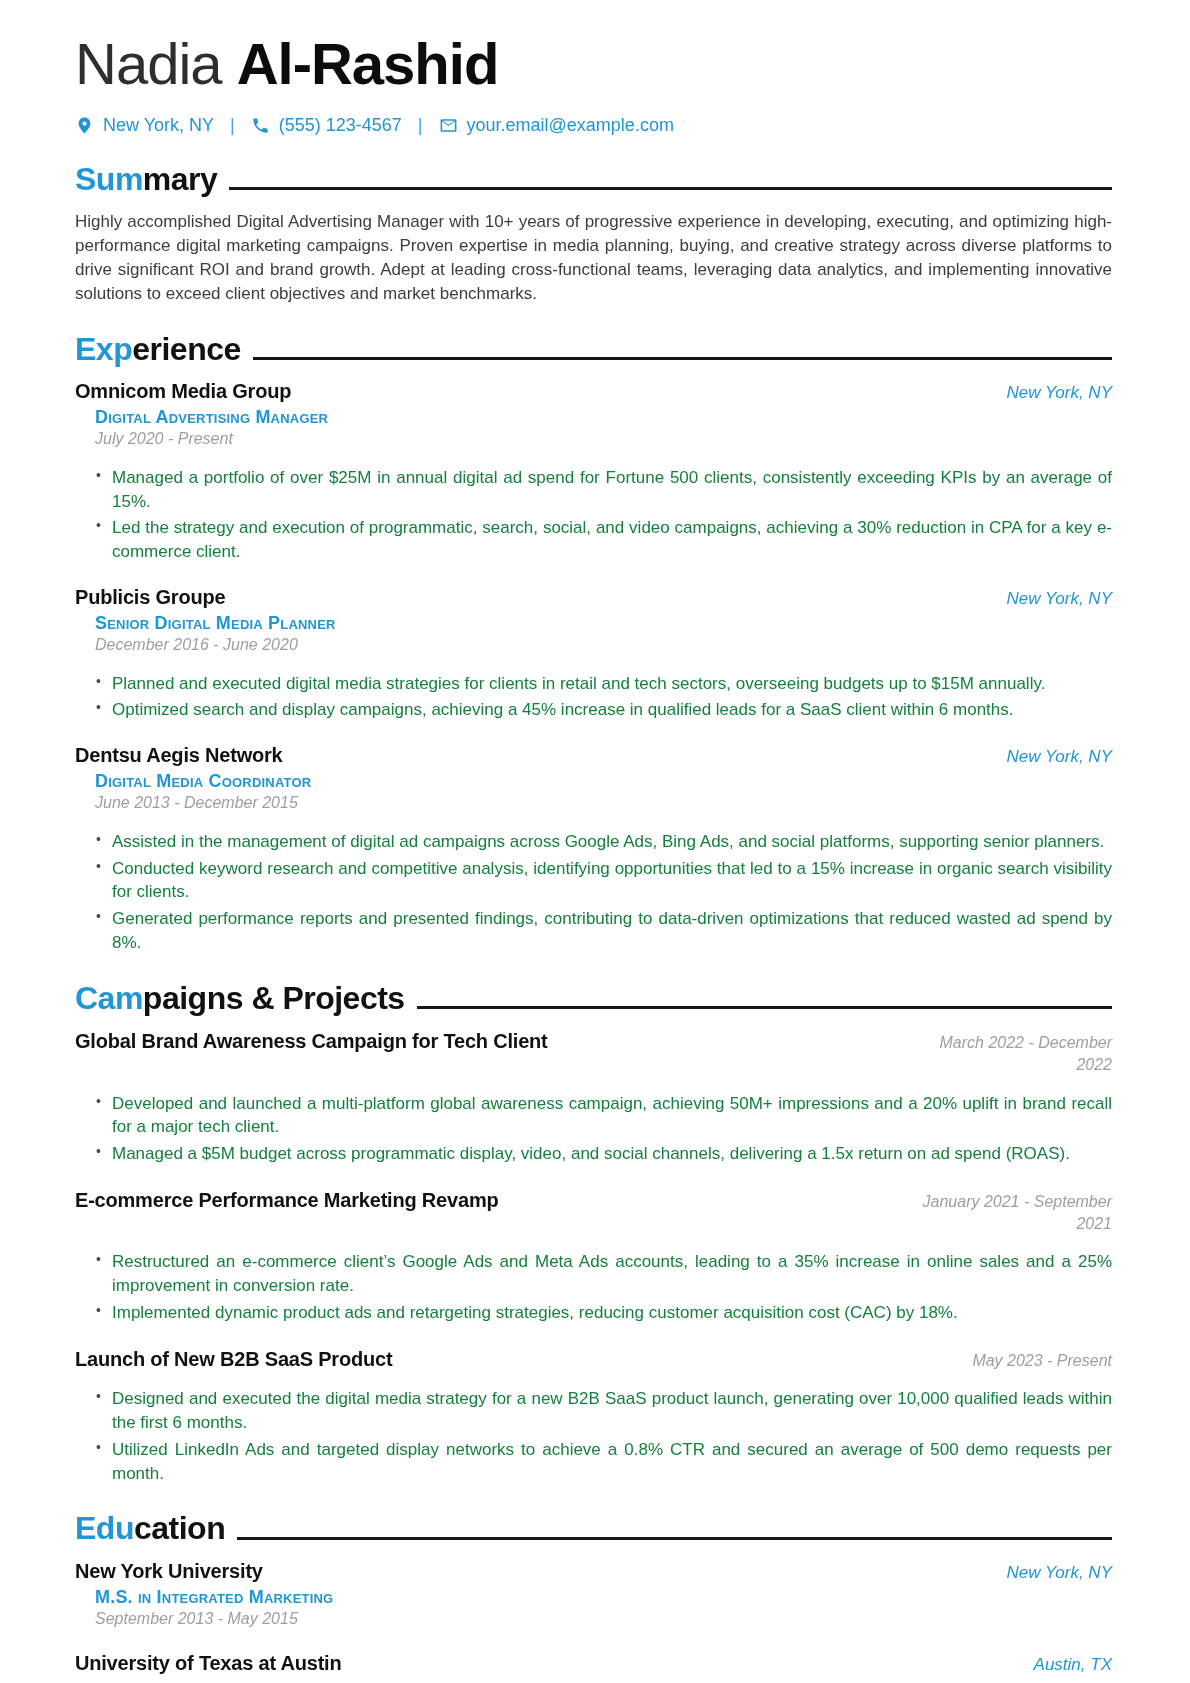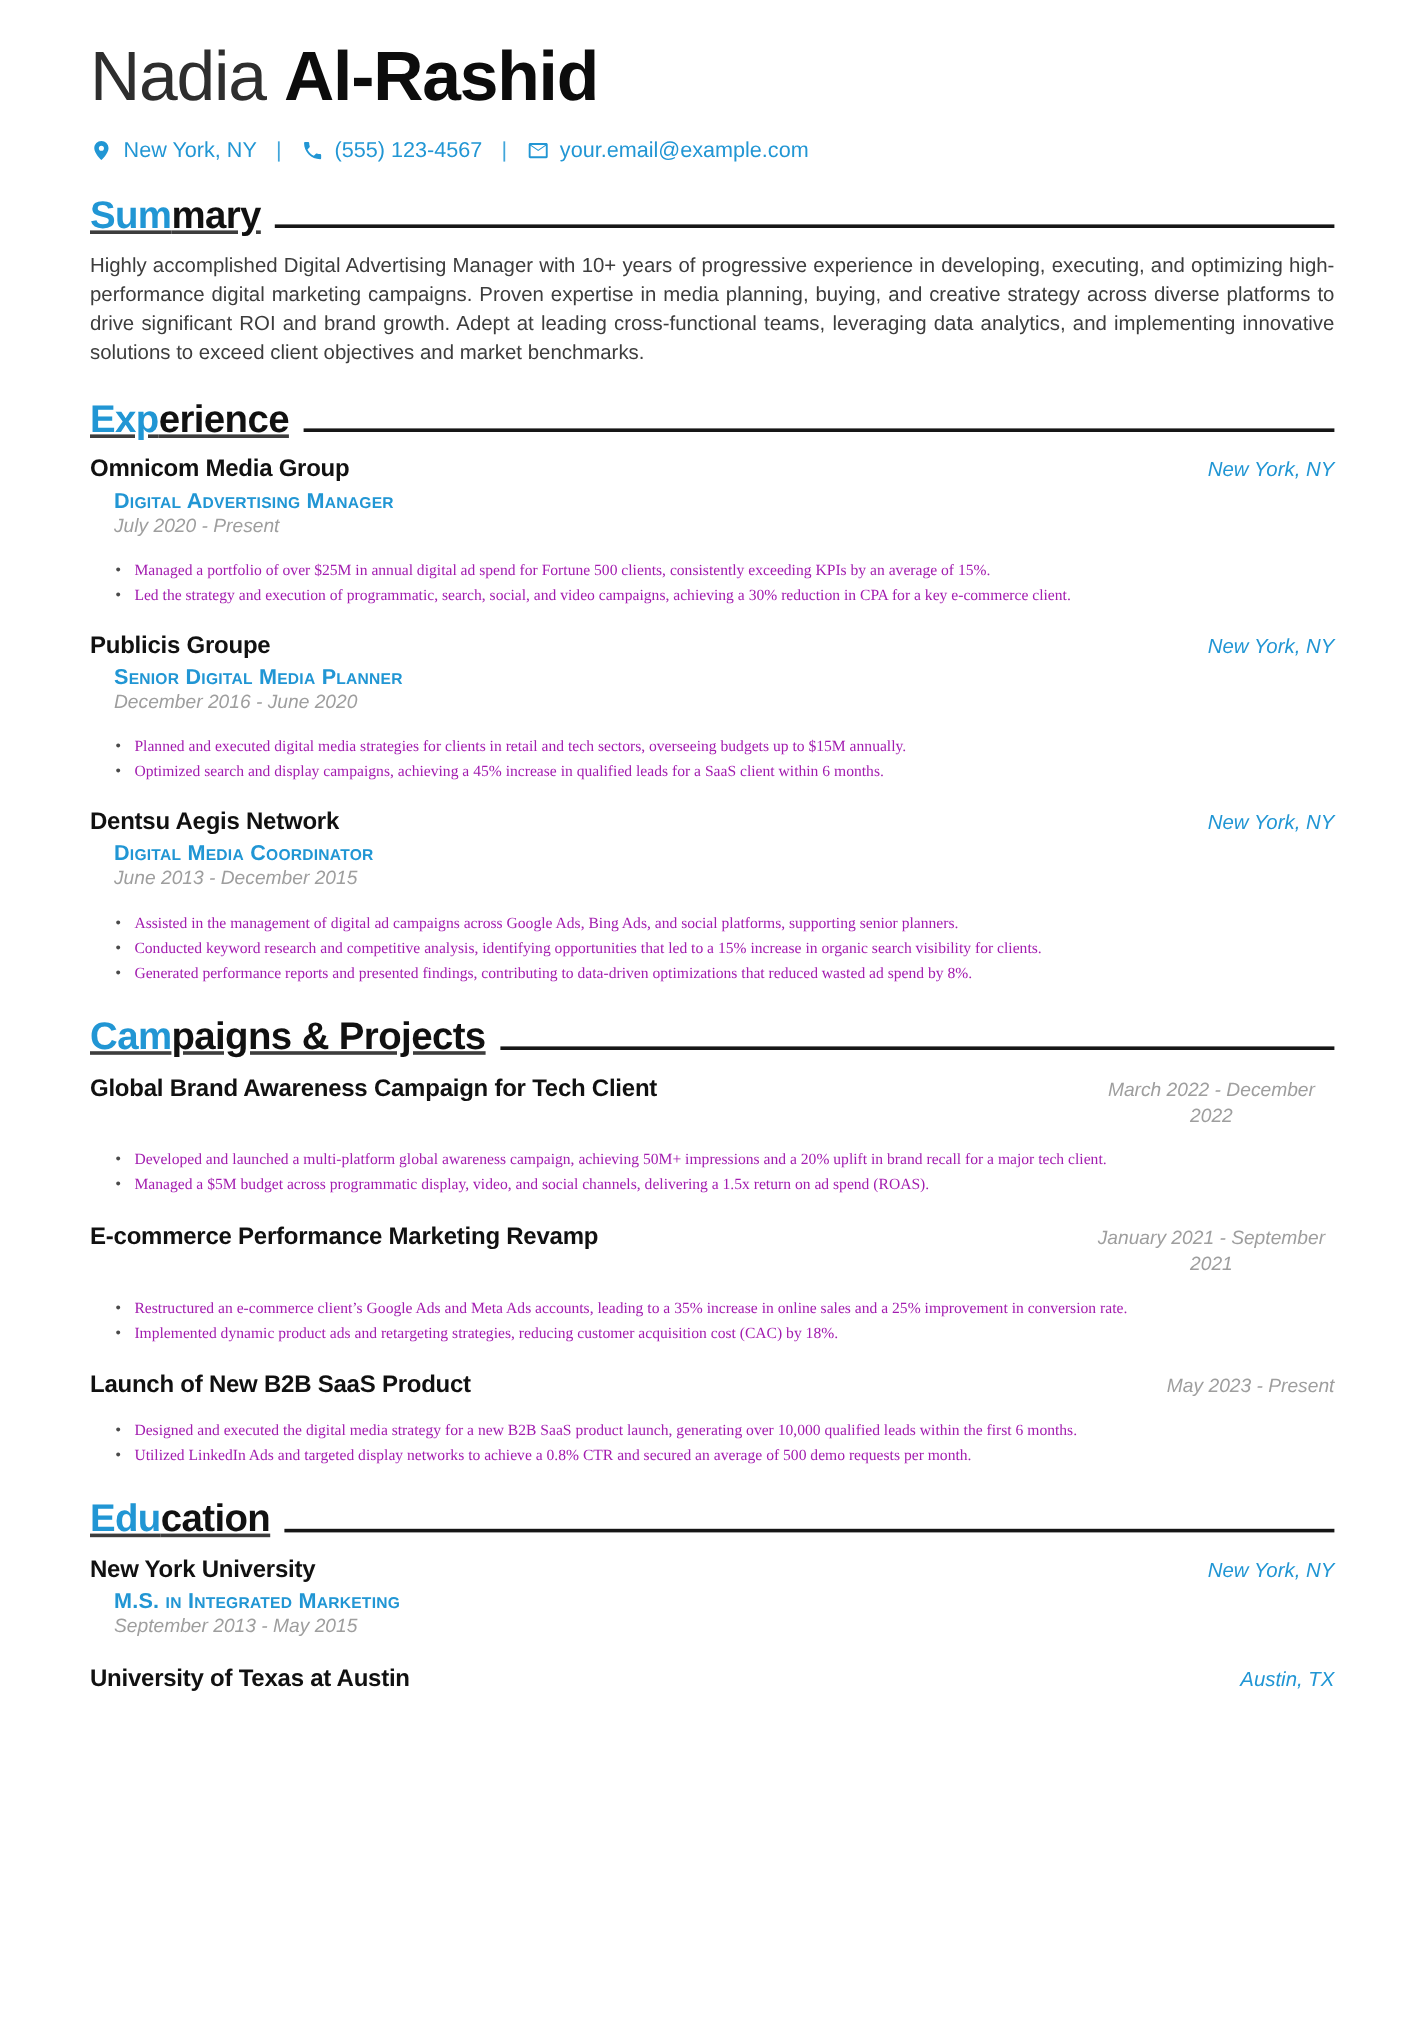--- a/index.html
+++ b/index.html
@@ -26,45 +26,44 @@
     color: #2196d4;
   }
   .contact-item { display: flex; align-items: center; gap: 9px; }
   .contact-sep { margin: 0 16px; color: #2196d4; opacity: 0.85; }
   .cicon { width: 19px; height: 19px; display: inline-block; flex: 0 0 auto; }
   .cicon svg { display: block; width: 100%; height: 100%; }
 
   
   .section-heading {
     display: flex; 
-    margin-top: 27px; margin-bottom: 14px; text-decoration: underline;
+    margin-top: 27px; margin-bottom: 14px;
   }
   .section-heading h2 {
     font-size: 32px; font-weight: 700; color: #111111;
     letter-spacing: -0.5px; line-height: 1.05; white-space: nowrap;
   }
   .section-heading .accent { color: #2196d4; }
   .section-rule {
     flex: 1 1 auto;
     border-bottom: 3px solid #161616;
     margin-left: 12px; margin-bottom: 6px;
   }
 
   
   .body-text {
     font-size: 17px; line-height: 1.4; color: #3d3d3d;
     text-align: justify; hyphens: auto; -webkit-hyphens: auto;
   }
   ul.bullets { list-style: none; margin: 16px 0 0 20px; }
   ul.bullets li {
     position: relative; padding-left: 17px;
-    font-size: 13px; line-height: 1.4; color: #a21caf;
+    font-size: 17px; line-height: 1.4; color: #15803d;
     text-align: justify; hyphens: auto; -webkit-hyphens: auto;
     margin-bottom: 3px;
-    font-family: Liberation Serif, serif;
   }
   ul.bullets li::before {
     content: "\2022";
     position: absolute; left: 1px; top: 0;
     color: #4a4a4a; font-size: 14px;
   }
 
   
   .entry { margin-bottom: 22px; }
   .entry:last-child { margin-bottom: 0; }
@@ -74,21 +73,21 @@
     font-size: 17px; font-style: italic; color: #2196d4;
     text-align: right; flex: 0 0 auto; margin-left: 20px;
   }
   .entry-subrow { display: flex; justify-content: space-between; align-items: baseline; margin-top: 4px; flex-direction: column; }
   .entry-role {
     font-variant: small-caps; font-size: 18px; font-weight: 600;
     color: #2196d4; letter-spacing: 0.2px;
   }
   .entry-dates {
     font-size: 16px; font-style: italic; color: #9e9e9e;
-    text-align: center; margin-left: 20px; max-width: 205px; flex: 0 0 auto;
+    text-align: right; margin-left: 20px; max-width: 205px; flex: 0 0 auto;
     line-height: 1.35;
   }
   .proj-row .entry-dates { margin-top: 3px; }
 </style>
 </head>
 <body>
 
 <header>
   <h1 class="name-line"><span class="name-first">Nadia </span><span class="name-last">Al-Rashid</span></h1>
 

